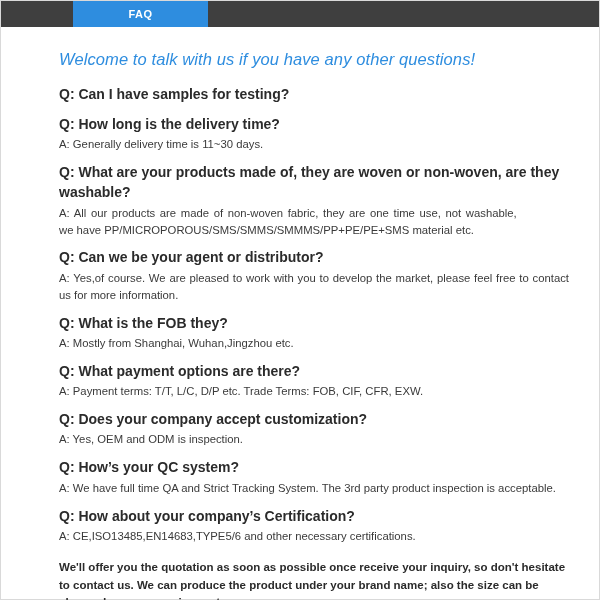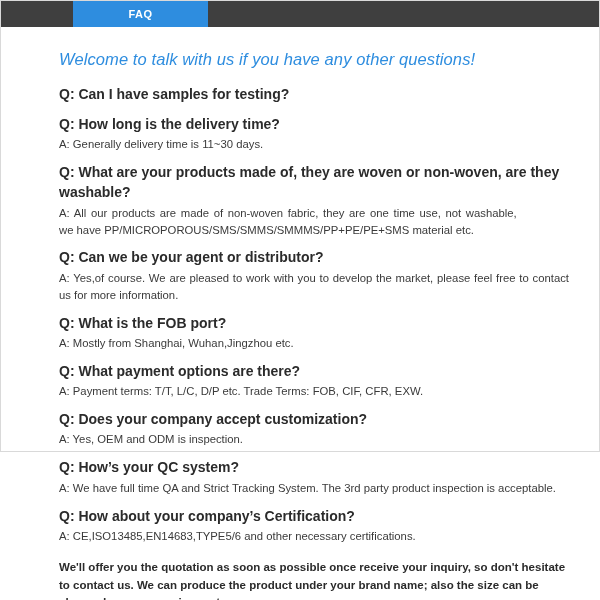--- a/index.html
+++ b/index.html
@@ -9,21 +9,21 @@
   body {
     width: 600px;
     height: 600px;
     background: #ffffff;
     font-family: "Liberation Sans", sans-serif;
     color: #333333;
     overflow: hidden;
   }
   .page {
     width: 600px;
-    height: 452px;
+    height: 600px;
     border: 1px solid #d9d9d9;
     box-sizing: border-box;
     background: #ffffff;
     position: relative;
   }
   .tabbar {
     height: 26px;
     background: #3f3f3f;
     display: flex;
     align-items: stretch;
@@ -118,21 +118,21 @@
       <p class="a loose">A: All our products are made of non-woven fabric, they are one time use, not washable,</p>
       <p class="a">we have PP/MICROPOROUS/SMS/SMMS/SMMMS/PP+PE/PE+SMS material etc.</p>
     </div>
 
     <div class="qa">
       <p class="q">Q: Can we be your agent or distributor?</p>
       <p class="a">A: Yes,of course. We are pleased to work with you to develop the market, please feel free to contact us for more information.</p>
     </div>
 
     <div class="qa">
-      <p class="q">Q: What is the FOB port?</p>
+      <p class="q">Q: What is the FOB they?</p>
       <p class="a">A: Mostly from Shanghai, Wuhan,Jingzhou etc.</p>
     </div>
 
     <div class="qa">
       <p class="q">Q: What payment options are there?</p>
       <p class="a">A: Payment terms: T/T, L/C, D/P etc. Trade Terms: FOB, CIF, CFR, EXW.</p>
     </div>
 
     <div class="qa">
       <p class="q">Q: Does your company accept customization?</p>

